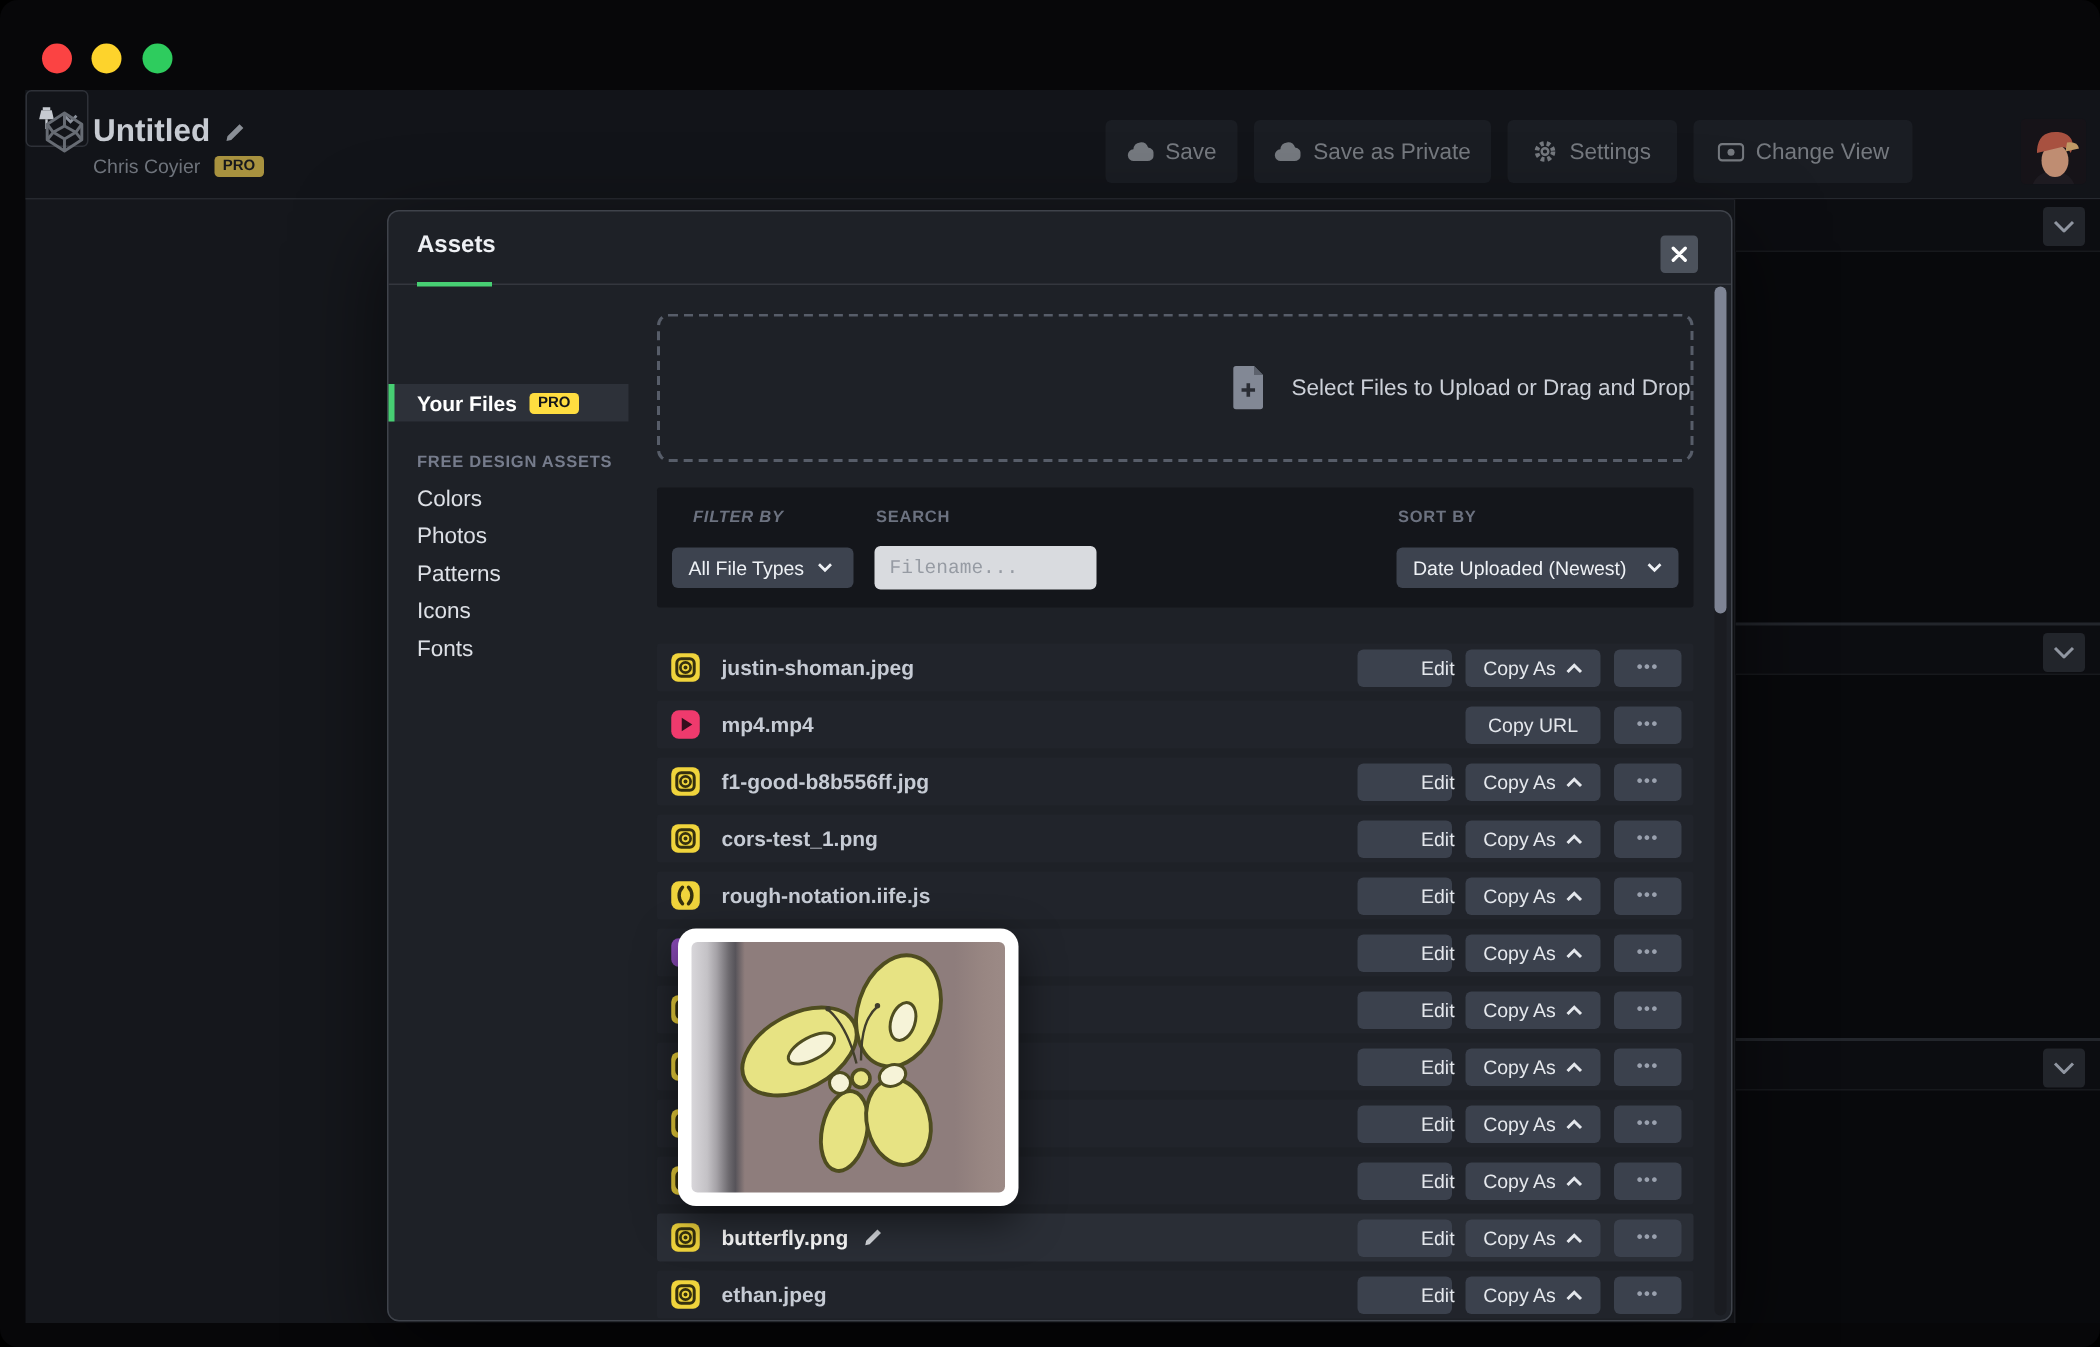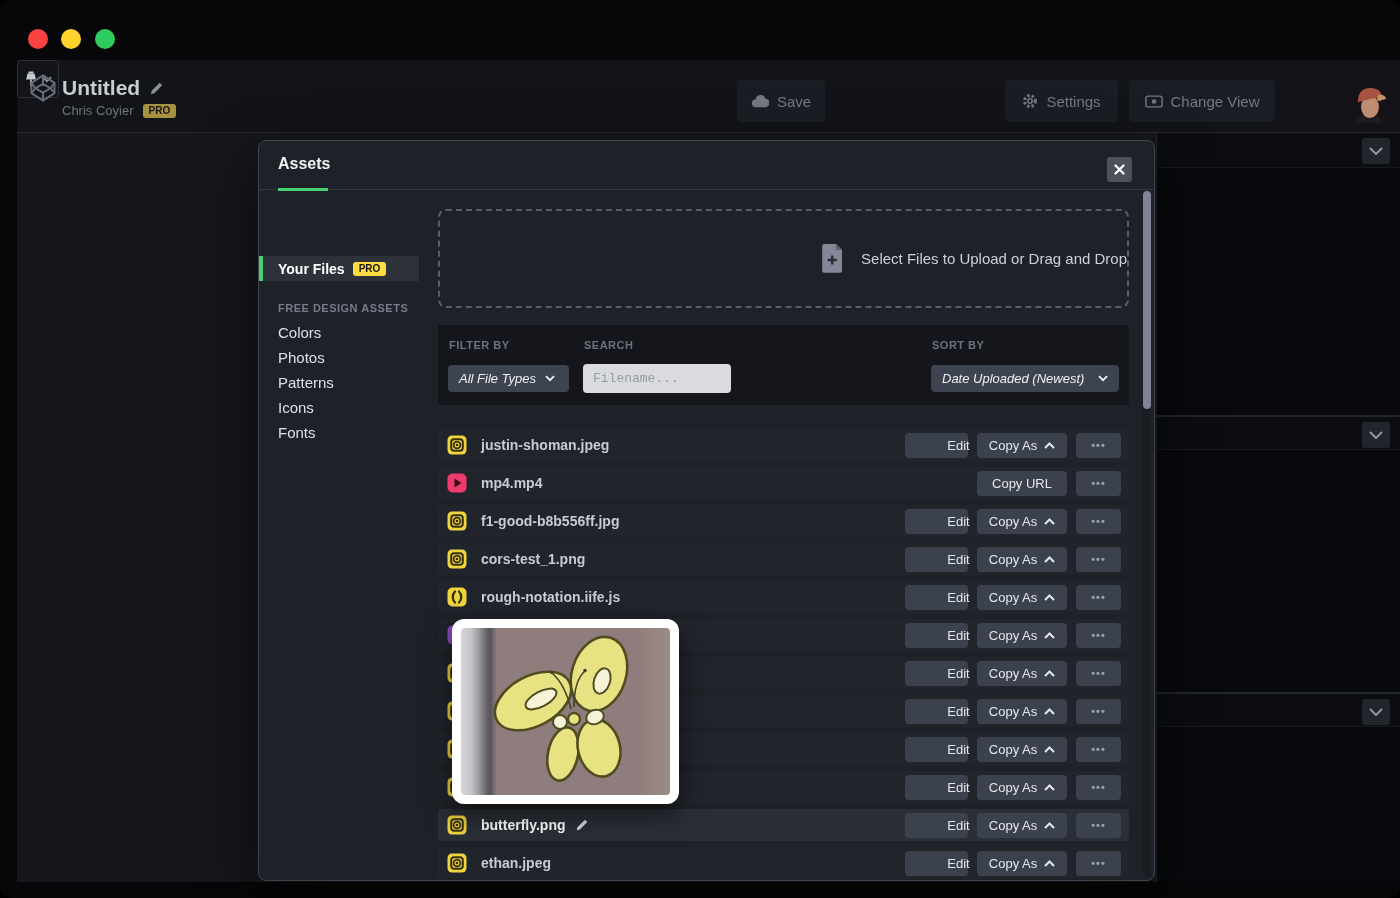--- a/index.html
+++ b/index.html
@@ -64,24 +64,24 @@
   #sb-items{position:absolute;left:0;top:130px;width:100%;}
   .sb-item{height:25px;line-height:25px;padding-left:19px;font-size:15px;color:#dde0e6;cursor:pointer;}
   
   #upload-box{position:absolute;left:179px;top:68px;width:691px;height:99px;
               border:2px dashed #575d69;border-radius:8px;display:flex;align-items:center;
               justify-content:flex-end;gap:15px;cursor:pointer;}
   #upload-box span{font-size:15px;color:#ccd0d8;}
   
   #filter-panel{position:absolute;left:179px;top:184px;width:691px;height:80px;background:#14161b;border-radius:2px;}
   .flabel{position:absolute;top:14px;font-size:11px;font-weight:bold;letter-spacing:.5px;color:#6c7280;}
-  #lb-filter{left:11px;} #lb-search{left:146px;} #lb-sort{left:494px;}
+  #lb-filter{left:24px;font-style:italic;} #lb-search{left:146px;} #lb-sort{left:494px;}
   .dropdown{position:absolute;top:40px;height:27px;background:#3d434f;border-radius:4px;
             color:#eef1f5;font-size:13px;display:flex;align-items:center;gap:9px;
-            padding:0 11px;cursor:pointer;white-space:nowrap;font-style:italic;}
+            padding:0 11px;cursor:pointer;white-space:nowrap;}
   #dd-filetype{left:10px;width:121px;}
   #dd-sort{left:493px;width:188px;justify-content:space-between;}
   #search-input{position:absolute;left:145px;top:39px;width:148px;height:29px;background:#d9dbdf;
                 border:none;border-radius:4px;padding:0 10px;font-size:13px;color:#3a3e45;
                 font-family:Liberation Mono, monospace;}
   #search-input::placeholder{color:#969ba3;}
   
   #file-list{position:absolute;left:179px;top:288px;width:691px;}
   .file-row{position:relative;height:32px;margin-bottom:6px;background:#21242b;border-radius:2px;
             display:flex;align-items:center;padding:0 8px 0 9px;}
@@ -134,20 +134,26 @@
       <div id="pen-author">
         <span>Chris Coyier</span>
         <span class="badge badge-dim">PRO</span>
       </div>
 
       <button class="hbtn" id="btn-save">
         <svg width="18" height="14" viewBox="0 0 20 15" fill="currentColor">
           <path d="M5.5 14.5a4.3 4.3 0 0 1-.4-8.6A5.6 5.6 0 0 1 16 4.6a4.2 4.2 0 0 1-.9 9.9z"></path>
         </svg>
         <span>Save</span>
+      </button>
+      <button class="hbtn" id="btn-save-private">
+        <svg width="18" height="14" viewBox="0 0 20 15" fill="currentColor">
+          <path d="M5.5 14.5a4.3 4.3 0 0 1-.4-8.6A5.6 5.6 0 0 1 16 4.6a4.2 4.2 0 0 1-.9 9.9z"></path>
+        </svg>
+        <span>Save as Private</span>
       </button>
       <button class="hbtn" id="btn-settings">
         <svg width="16" height="16" viewBox="0 0 16 16" fill="none" stroke="currentColor">
           <circle cx="8" cy="8" r="5.4" stroke-width="3" stroke-dasharray="2.4 2"></circle>
           <circle cx="8" cy="8" r="2.2" stroke-width="1.6"></circle>
         </svg>
         <span>Settings</span>
       </button>
       <button class="hbtn" id="btn-change-view">
         <svg width="18" height="15" viewBox="0 0 20 16" fill="none" stroke="currentColor" stroke-width="1.6">

